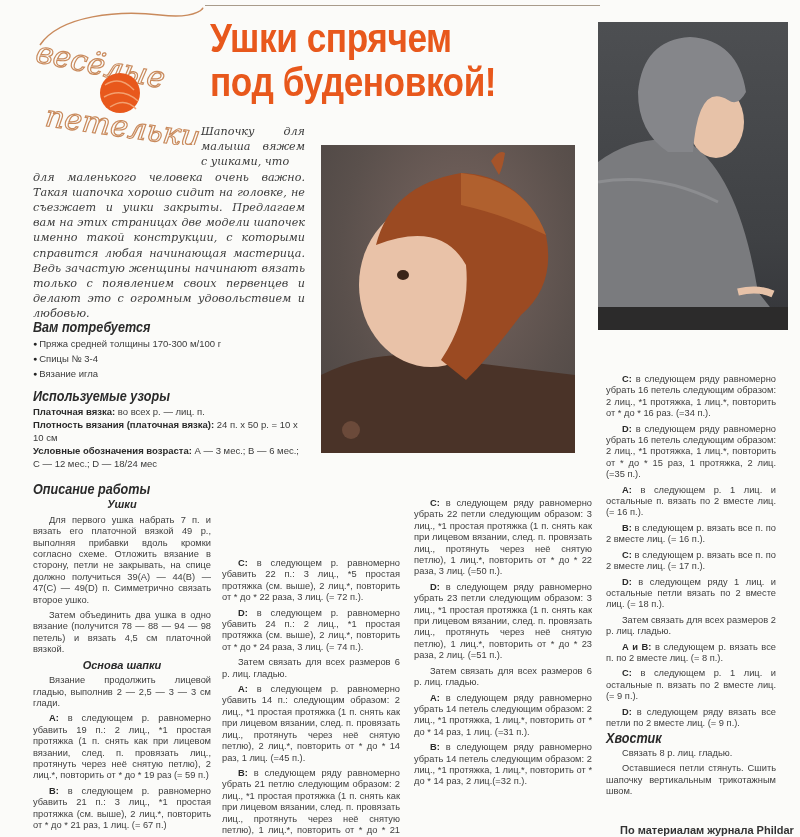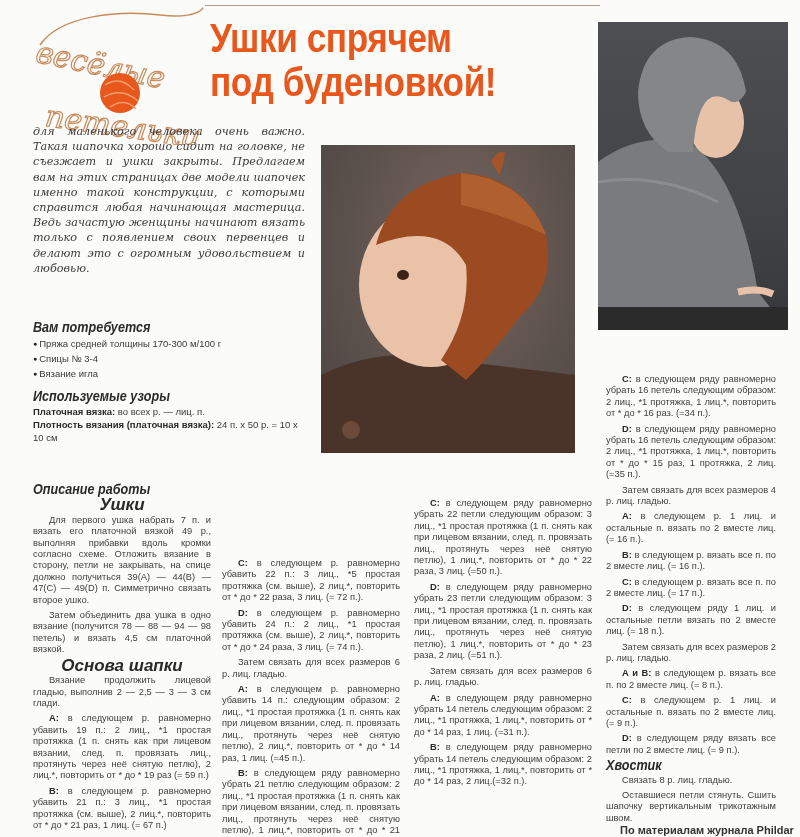--- a/index.html
+++ b/index.html
@@ -29,21 +29,21 @@
   .needs li::before { content: "\25CF"; font-size: 7px; margin-right: 2px; color: #222; vertical-align: 1px; }
 
   .patterns { position: absolute; left: 33px; top: 390px; width: 275px; font-size: 9.5px; line-height: 12.5px; }
   .patterns .section-h { margin-bottom: 3px; }
   .patterns p { margin-bottom: 1px; }
   .patterns b { color: #2a2a2a; }
 
   .col { position: absolute; top: 486px; font-size: 9.3px; line-height: 11.4px; text-align: justify; color: #404040; }
   .col p { text-indent: 16px; margin-bottom: 4px; }
   .col b { color: #2a2a2a; }
-  .col .sub-h { text-align: center; font-weight: bold; font-style: italic; font-size: 17px; color: #2a2a2a; margin: 2px 0 4px; }
+  .col .sub-h { text-align: center; font-weight: bold; font-style: italic; font-size: 11px; color: #2a2a2a; margin: 2px 0 4px; }
   .col1 { left: 33px; width: 178px; }
   .col2 { left: 222px; width: 178px; }
   .col3 { left: 414px; width: 178px; }
   .col4 { left: 606px; top: 374px; width: 170px; }
   .col1 .section-h { font-size: 14px; margin-bottom: 4px; margin-top: -2px; }
   .col4 .section-h { font-size: 14px; margin: 4px 0 3px; }
   .credit { position: absolute; left: 620px; top: 824px; font-size: 11px; font-weight: bold; color: #333; }
 </style>
 </head>
 <body>
@@ -57,20 +57,21 @@
   <path d="M75 80 Q 90 70 104 85 M 74 92 Q 92 82 108 96 M 80 102 Q 95 92 106 104" stroke="#f3a070" stroke-width="1.5" fill="none"></path>
   <text x="15" y="130" font-family="DejaVu Serif, serif" font-style="italic" font-size="30" fill="none" stroke="#c98a5c" stroke-width="1.2" transform="rotate(8 80 120)">петельки</text>
 </svg>
 
 <div class="title">
   <div>Ушки спрячем</div>
   <div>под буденовкой!</div>
 </div>
 
 <div class="intro">
+  <span class="indent">Шапочку для малыша вяжем с ушками, что</span>
   <span>для маленького человека очень важно. Такая шапочка хорошо сидит на головке, не съезжает и ушки закрыты. Предлагаем вам на этих страницах две модели шапочек именно такой конструкции, с которыми справится любая начинающая мастерица. Ведь зачастую женщины начинают вязать только с появлением своих первенцев и делают это с огромным удовольствием и любовью.</span>
 </div>
 
 <div class="photo1">
   <svg width="254" height="308" viewBox="0 0 254 308">
     <path d="M0 230 Q 60 200 130 215 L 254 230 L 254 308 L 0 308 Z" fill="#4a3328"></path>
     <circle cx="30" cy="285" r="9" fill="#6b4a3a"></circle>
     <ellipse cx="110" cy="140" rx="72" ry="82" fill="#e9c2a8"></ellipse>
     <path d="M55 100 Q 70 40 140 28 Q 200 30 225 90 Q 235 140 200 170 Q 170 210 145 235 L 120 215 Q 150 170 145 120 Q 120 75 55 100 Z" fill="#9b4a22"></path>
     <path d="M140 28 Q 205 35 225 90 Q 185 70 140 60 Z" fill="#b0602e"></path>
@@ -96,20 +97,21 @@
     <li>Пряжа средней толщины 170-300 м/100 г</li>
     <li>Спицы № 3-4</li>
     <li>Вязание игла</li>
   </ul>
 </div>
 
 <div class="patterns">
   <div class="section-h">Используемые узоры</div>
   <p><b>Платочная вязка:</b><span> во всех р. — лиц. п.</span></p>
   <p><b>Плотность вязания (платочная вязка):</b><span> 24 п. х 50 р. = 10 х 10 см</span></p>
+  <p><b>Условные обозначения возраста:</b><span> А — 3 мес.; В — 6 мес.; С — 12 мес.; D — 18/24 мес</span></p>
 </div>
 
 <div class="col col1">
   <div class="section-h">Описание работы</div>
   <div class="sub-h">Ушки</div>
   <p>Для первого ушка набрать 7 п. и вязать его платочной вязкой 49 р., выполняя прибавки вдоль кромки согласно схеме. Отложить вязание в сторону, петли не закрывать, на спице должно получиться 39(А) — 44(В) — 47(С) — 49(D) п. Симметрично связать второе ушко.</p>
   <p>Затем объединить два ушка в одно вязание (получится 78 — 88 — 94 — 98 петель) и вязать 4,5 см платочной вязкой.</p>
   <div class="sub-h">Основа шапки</div>
   <p>Вязание продолжить лицевой гладью, выполнив 2 — 2,5 — 3 — 3 см глади.</p>
   <p><b>А:</b><span> в следующем р. равномерно убавить 19 п.: 2 лиц., *1 простая протяжка (1 п. снять как при лицевом вязании, след. п. провязать лиц., протянуть через неё снятую петлю), 2 лиц.*, повторить от * до * 19 раз (= 59 п.)</span></p>
@@ -128,21 +130,20 @@
   <p><b>С:</b><span> в следующем ряду равномерно убрать 22 петли следующим образом: 3 лиц., *1 простая протяжка (1 п. снять как при лицевом вязании, след. п. провязать лиц., протянуть через неё снятую петлю), 1 лиц.*, повторить от * до * 22 раза, 3 лиц. (=50 п.).</span></p>
   <p><b>D:</b><span> в следующем ряду равномерно убрать 23 петли следующим образом: 3 лиц., *1 простая протяжка (1 п. снять как при лицевом вязании, след. п. провязать лиц., протянуть через неё снятую петлю), 1 лиц.*, повторить от * до * 23 раза, 2 лиц. (=51 п.).</span></p>
   <p>Затем связать для всех размеров 6 р. лиц. гладью.</p>
   <p><b>А:</b><span> в следующем ряду равномерно убрать 14 петель следующим образом: 2 лиц., *1 протяжка, 1 лиц.*, повторить от * до * 14 раз, 1 лиц. (=31 п.).</span></p>
   <p><b>В:</b><span> в следующем ряду равномерно убрать 14 петель следующим образом: 2 лиц., *1 протяжка, 1 лиц.*, повторить от * до * 14 раз, 2 лиц.(=32 п.).</span></p>
 </div>
 
 <div class="col col4">
   <p><b>С:</b><span> в следующем ряду равномерно убрать 16 петель следующим образом: 2 лиц., *1 протяжка, 1 лиц.*, повторить от * до * 16 раз. (=34 п.).</span></p>
   <p><b>D:</b><span> в следующем ряду равномерно убрать 16 петель следующим образом: 2 лиц., *1 протяжка, 1 лиц.*, повторить от * до * 15 раз, 1 протяжка, 2 лиц. (=35 п.).</span></p>
-  <p>Затем связать для всех размеров 4 р. лиц. гладью.</p>
   <p><b>А:</b><span> в следующем р. 1 лиц. и остальные п. вязать по 2 вместе лиц. (= 16 п.).</span></p>
   <p><b>В:</b><span> в следующем р. вязать все п. по 2 вместе лиц. (= 16 п.).</span></p>
   <p><b>С:</b><span> в следующем р. вязать все п. по 2 вместе лиц. (= 17 п.).</span></p>
   <p><b>D:</b><span> в следующем ряду 1 лиц. и остальные петли вязать по 2 вместе лиц. (= 18 п.).</span></p>
   <p>Затем связать для всех размеров 2 р. лиц. гладью.</p>
   <p><b>А и В:</b><span> в следующем р. вязать все п. по 2 вместе лиц. (= 8 п.).</span></p>
   <p><b>С:</b><span> в следующем р. 1 лиц. и остальные п. вязать по 2 вместе лиц. (= 9 п.).</span></p>
   <p><b>D:</b><span> в следующем ряду вязать все петли по 2 вместе лиц. (= 9 п.).</span></p>
   <div class="section-h">Хвостик</div>
   <p>Связать 8 р. лиц. гладью.</p>

